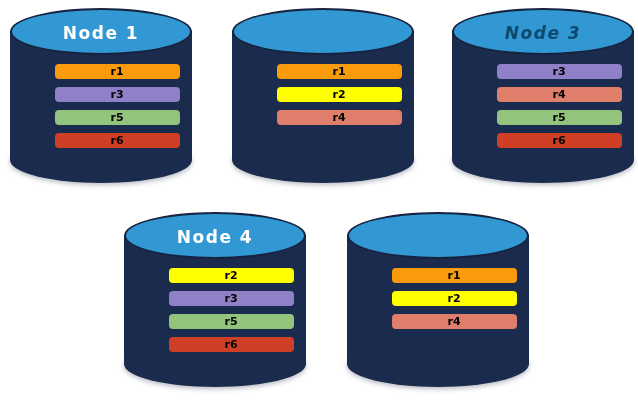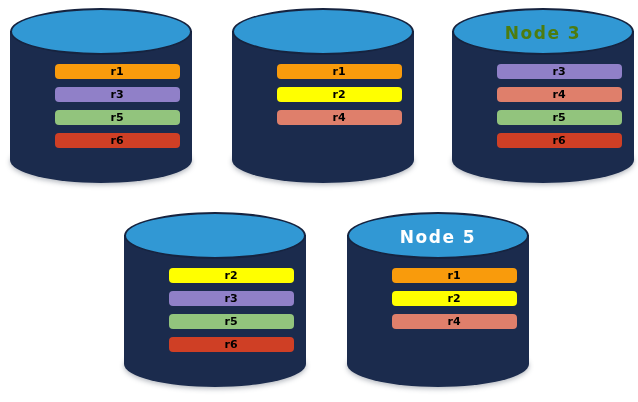--- a/index.html
+++ b/index.html
@@ -100,20 +100,21 @@
   .shard:last-child { margin-bottom: 0; }
 </style>
 </head>
 <body>
 
 <div id="diagram" style="background: rgb(255, 255, 255);">
     <div class="node" style="left: 10px; top: 8px; width: 182px; height: 175px;">
       <div class="node-base" style="background: rgb(27, 43, 77);"></div>
       <div class="node-body" style="height: 129px; background: rgb(27, 43, 77);"></div>
       <div class="node-top" style="background: rgb(49, 152, 212);"></div>
+      <div class="node-title" style="color: rgb(255, 255, 255);">Node  1</div>
       <div class="shards" style="top: 56px;">
         <div class="shard" style="background: rgb(249, 155, 12); width: 125px;">r1</div>
         <div class="shard" style="background: rgb(144, 128, 200); width: 125px;">r3</div>
         <div class="shard" style="background: rgb(146, 196, 125); width: 125px;">r5</div>
         <div class="shard" style="background: rgb(207, 63, 37); width: 125px;">r6</div>
       </div>
     </div>
     <div class="node" style="left: 232px; top: 8px; width: 182px; height: 175px;">
       <div class="node-base" style="background: rgb(27, 43, 77);"></div>
       <div class="node-body" style="height: 129px; background: rgb(27, 43, 77);"></div>
@@ -121,43 +122,43 @@
       <div class="shards" style="top: 56px;">
         <div class="shard" style="background: rgb(249, 155, 12); width: 125px;">r1</div>
         <div class="shard" style="background: rgb(255, 255, 0); width: 125px;">r2</div>
         <div class="shard" style="background: rgb(223, 127, 107); width: 125px;">r4</div>
       </div>
     </div>
     <div class="node" style="left: 452px; top: 8px; width: 182px; height: 175px;">
       <div class="node-base" style="background: rgb(27, 43, 77);"></div>
       <div class="node-body" style="height: 129px; background: rgb(27, 43, 77);"></div>
       <div class="node-top" style="background: rgb(49, 152, 212);"></div>
-      <div class="node-title" style="color: #4d7c0f;">Node  3</div>
+      <div class="node-title" style="color: #0c4a6e; font-style: italic;">Node  3</div>
       <div class="shards" style="top: 56px;">
         <div class="shard" style="background: rgb(144, 128, 200); width: 125px;">r3</div>
         <div class="shard" style="background: rgb(223, 127, 107); width: 125px;">r4</div>
         <div class="shard" style="background: rgb(146, 196, 125); width: 125px;">r5</div>
         <div class="shard" style="background: rgb(207, 63, 37); width: 125px;">r6</div>
       </div>
     </div>
     <div class="node" style="left: 124px; top: 212px; width: 182px; height: 175px;">
       <div class="node-base" style="background: rgb(27, 43, 77);"></div>
       <div class="node-body" style="height: 129px; background: rgb(27, 43, 77);"></div>
       <div class="node-top" style="background: rgb(49, 152, 212);"></div>
+      <div class="node-title" style="color: rgb(255, 255, 255);">Node  4</div>
       <div class="shards" style="top: 56px;">
         <div class="shard" style="background: rgb(255, 255, 0); width: 125px;">r2</div>
         <div class="shard" style="background: rgb(144, 128, 200); width: 125px;">r3</div>
         <div class="shard" style="background: rgb(146, 196, 125); width: 125px;">r5</div>
         <div class="shard" style="background: rgb(207, 63, 37); width: 125px;">r6</div>
       </div>
     </div>
     <div class="node" style="left: 347px; top: 212px; width: 182px; height: 175px;">
       <div class="node-base" style="background: rgb(27, 43, 77);"></div>
       <div class="node-body" style="height: 129px; background: rgb(27, 43, 77);"></div>
       <div class="node-top" style="background: rgb(49, 152, 212);"></div>
-      <div class="node-title" style="color: rgb(255, 255, 255);">Node  5</div>
       <div class="shards" style="top: 56px;">
         <div class="shard" style="background: rgb(249, 155, 12); width: 125px;">r1</div>
         <div class="shard" style="background: rgb(255, 255, 0); width: 125px;">r2</div>
         <div class="shard" style="background: rgb(223, 127, 107); width: 125px;">r4</div>
       </div>
     </div>
   </div>
 
 </body></html>

